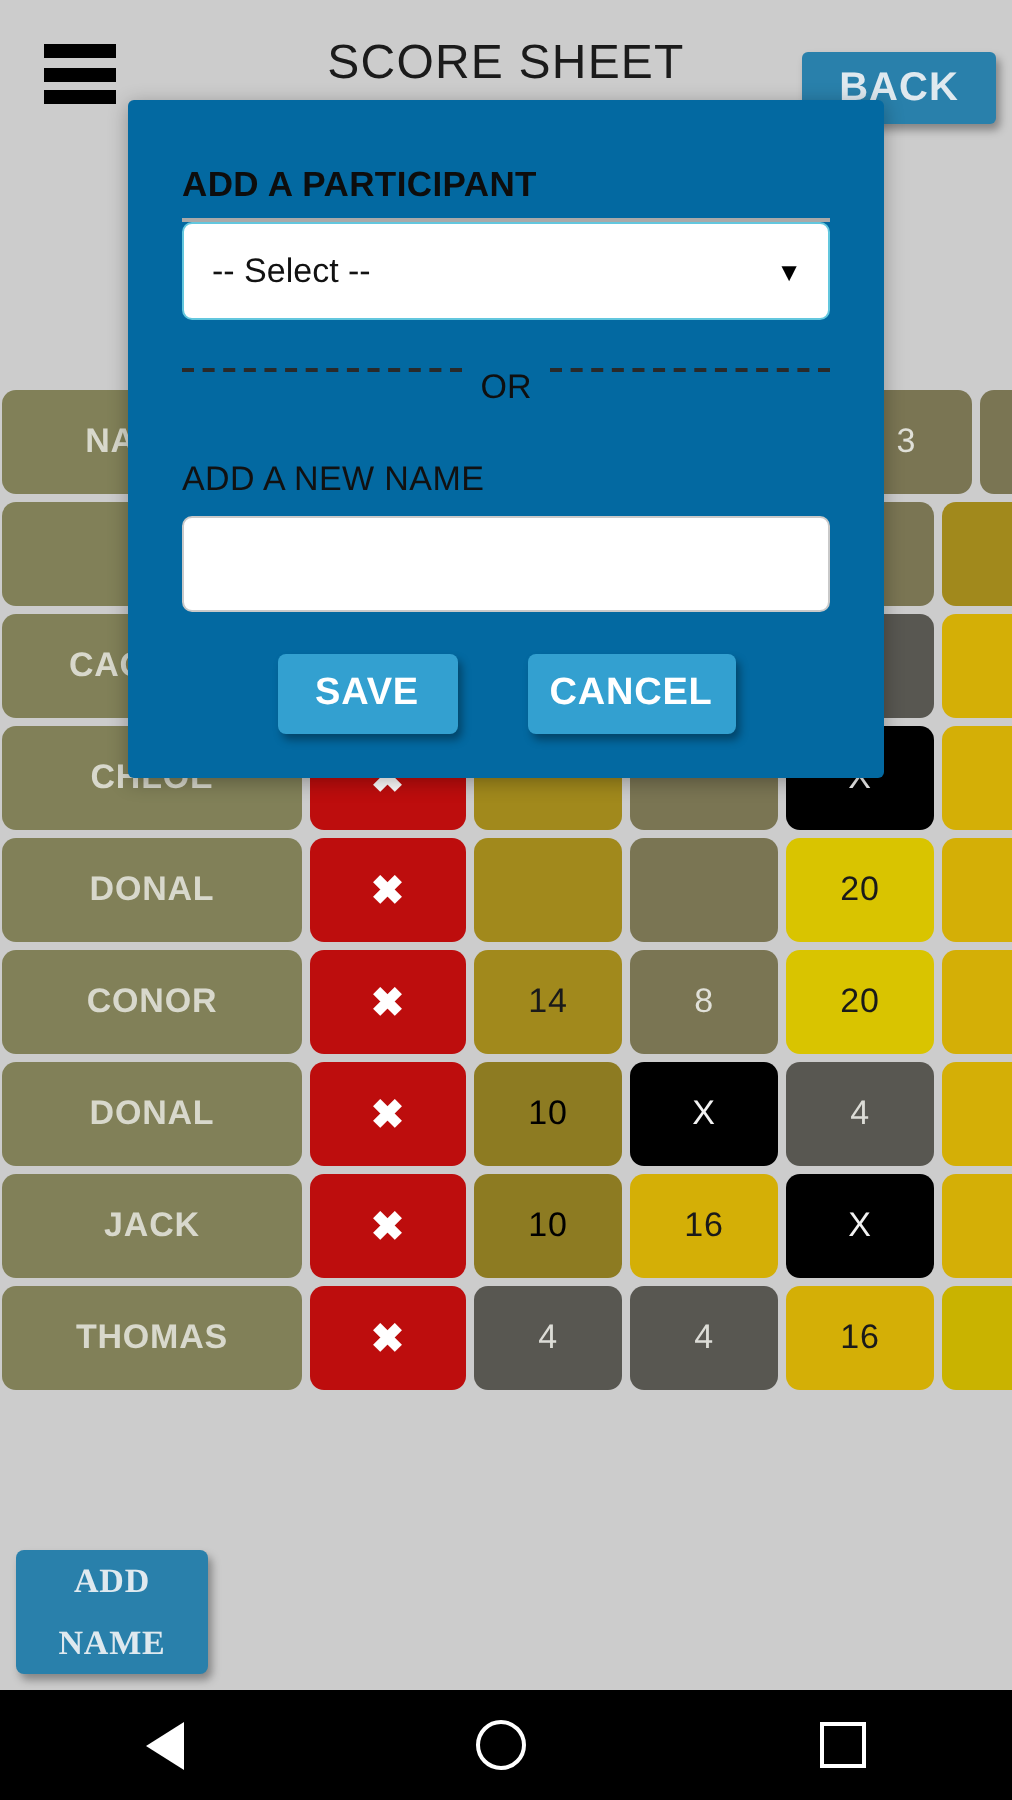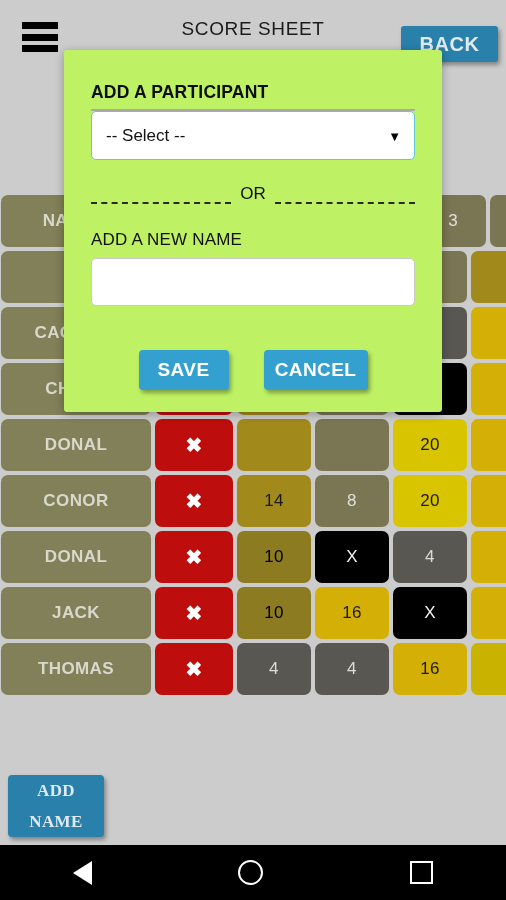--- a/index.html
+++ b/index.html
@@ -39,21 +39,21 @@
     display: block;
     height: 7px;
     width: 100%;
     background: #000000;
   }
   #apptitle {
     position: absolute;
     left: 0; top: 18px;
     width: 506px;
     text-align: center;
-    font-size: 19px;
+    font-size: 24px;
     letter-spacing: .6px;
     color: #1b1b1b;
     font-family: "Liberation Sans", sans-serif;
   }
   #back-button {
     position: absolute;
     right: 8px; top: 26px;
     width: 97px; height: 36px;
     background: #2980ab;
     border: none;
@@ -126,21 +126,21 @@
     font-family: Liberation Serif, serif;
   }
   #add-name-button span { display: block; }
 
   
   #dialog {
     position: absolute;
     left: 64px;
     top: 50px;
     width: 378px;
-    background: #bef264;
+    background: #0369a1;
     border-radius: 3px;
     box-shadow: 0 2px 10px rgba(0,0,0,.30);
     padding: 0 27px 16px 27px;
     box-sizing: border-box;
   }
   #dialog-title {
     margin: 0;
     padding: 32px 0 6px 0;
     font-size: 17.5px;
     font-weight: bold;
@@ -173,21 +173,21 @@
   #select-caret {
     position: absolute;
     right: 14px; top: 50%;
     transform: translateY(-50%);
     font-size: 13px;
     color: #000;
     pointer-events: none;
   }
   #or-divider {
     display: flex;
-    align-items: flex-end;
+    align-items: flex-start;
     margin: 24px 0 4px 0;
     color: #0f0f0f;
     font-size: 17px;
   }
   #or-divider .dash {
     flex: 1;
     border-top: 2px dashed #2a2a2a;
     height: 0;
   }
   #or-divider .or-text { padding: 0 9px; }
@@ -200,21 +200,21 @@
     background: #ffffff;
     padding: 0 12px;
     font-size: 17px;
     color: #111;
     font-family: "Liberation Sans", sans-serif;
   }
   #dialog-actions {
     display: flex;
     justify-content: center;
     gap: 35px;
-    margin-top: 44px;
+    margin-top: 21px;
     margin-bottom: 6px;
   }
   .dlg-btn {
     border: none;
     border-radius: 4px;
     background: #33a0d0;
     color: #ffffff;
     font-size: 19px;
     font-weight: bold;
     letter-spacing: .4px;

